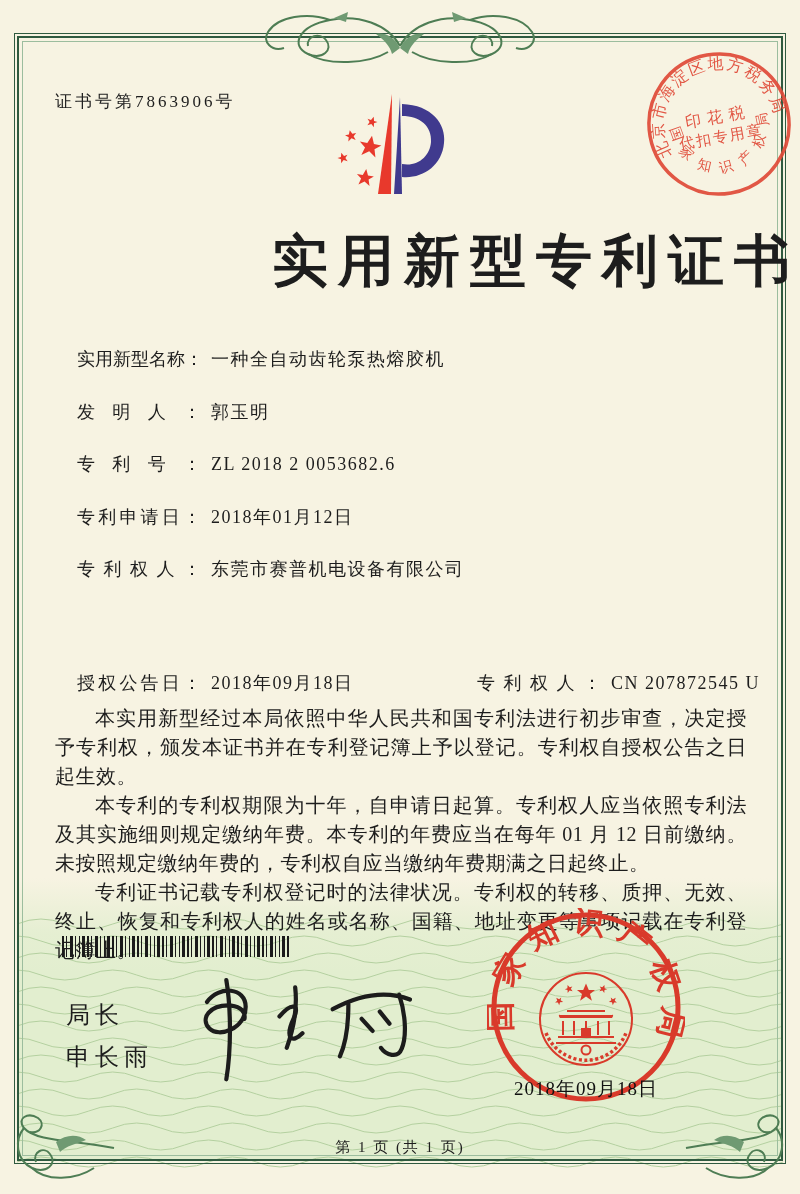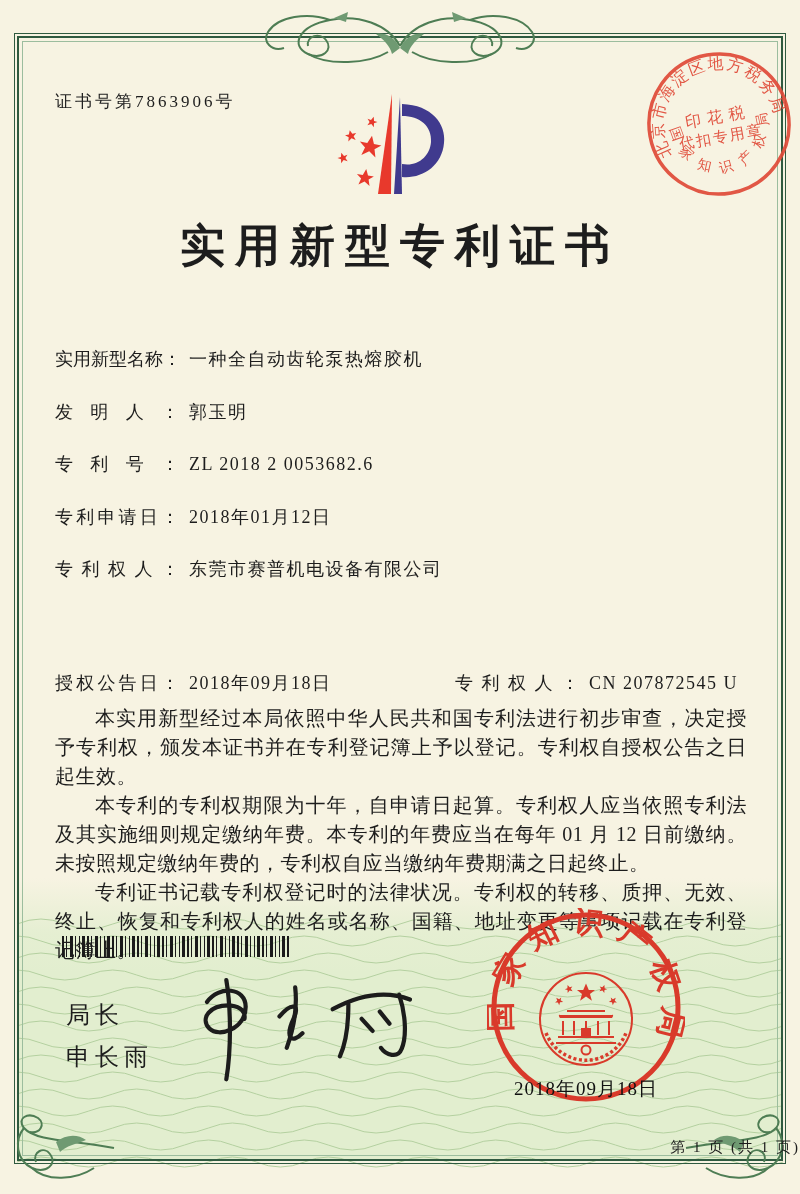--- a/index.html
+++ b/index.html
@@ -22,25 +22,25 @@
   .green-zone svg{position:absolute; left:0; top:40px; width:100%; height:250px;}
   
   .top-ornament{position:absolute; left:238px; top:6px; width:324px; height:66px;}
   .corner-ornament{position:absolute; bottom:10px; width:110px; height:72px;}
   .corner-ornament.left{left:6px;}
   .corner-ornament.right{right:6px; transform:scaleX(-1);}
   
   .cert-no{position:absolute; left:55px; top:90px; font-size:17px; letter-spacing:3px;}
   .logo{position:absolute; left:330px; top:84px; width:150px; height:130px;}
   .tax-stamp{position:absolute; left:639px; top:44px; width:160px; height:160px; transform:rotate(-10deg); opacity:.92;}
-  .title{position:absolute; left:0; top:216px; width:100%; text-align:center;
-         font-size:45px; font-weight:bold; letter-spacing:10px;}
+  .title{position:absolute; left:0; top:224px; width:100%; text-align:right;
+         font-size:56px; font-weight:bold; letter-spacing:10px;}
   
   .field{position:absolute; left:55px; font-size:18px; white-space:nowrap;}
-  .flabel{display:inline-block; width:124px; text-align:justify; text-align-last:justify; letter-spacing:0;}
+  .flabel{display:inline-block; width:124px; text-align:justify; text-align-last:justify; letter-spacing:0;margin-left:22px;}
   .fvalue{margin-left:10px; letter-spacing:1.5px;}
   .addr .fvalue{display:inline-block; vertical-align:top; white-space:normal; line-height:1.85;}
   .grant-right{position:absolute; left:400px; top:0;}
   
   .body-text{position:absolute; left:55px; right:53px; top:704px; font-size:20px; line-height:29px;
              text-align:justify; letter-spacing:0.5px;}
   .body-text p{margin:0; text-indent:2em;}
   
   .barcode{position:absolute; left:62px; top:936px; width:228px; height:21px;
     background:repeating-linear-gradient(90deg,
@@ -49,21 +49,21 @@
       #1a1a1a 8px 11px, transparent 11px 13px,
       #1a1a1a 13px 14px, transparent 14px 17px,
       #1a1a1a 17px 18px, transparent 18px 20px,
       #1a1a1a 20px 23px, transparent 23px 25px);
   }
   .signer{position:absolute; left:66px; top:994px; font-size:24px; letter-spacing:5px; line-height:42px;}
   .signature{position:absolute; left:178px; top:968px; width:290px; height:115px;}
   .seal{position:absolute; left:487px; top:908px; width:198px; height:198px;}
   .seal-date{position:absolute; left:492px; top:1076px; width:188px; text-align:center;
              font-size:19px; letter-spacing:1px; color:#111;}
-  .footer{position:absolute; left:0; top:1138px; width:100%; text-align:right; font-size:15px; letter-spacing:2px;}
+  .footer{position:absolute; left:0; top:1138px; width:100%; text-align:center; font-size:15px; letter-spacing:2px;}
 </style>
 </head>
 <body>
 
 <div class="page">
 
   <div class="green-zone">
     <svg viewBox="0 0 768 250" preserveAspectRatio="none">
       <defs>
         <path id="wv" d="M0 6 Q 24 -4 48 6 T 96 6 T 144 6 T 192 6 T 240 6 T 288 6 T 336 6 T 384 6 T 432 6 T 480 6 T 528 6 T 576 6 T 624 6 T 672 6 T 720 6 T 768 6 T 816 6" fill="none" stroke="#b4d0a0" stroke-width="1"></path>

